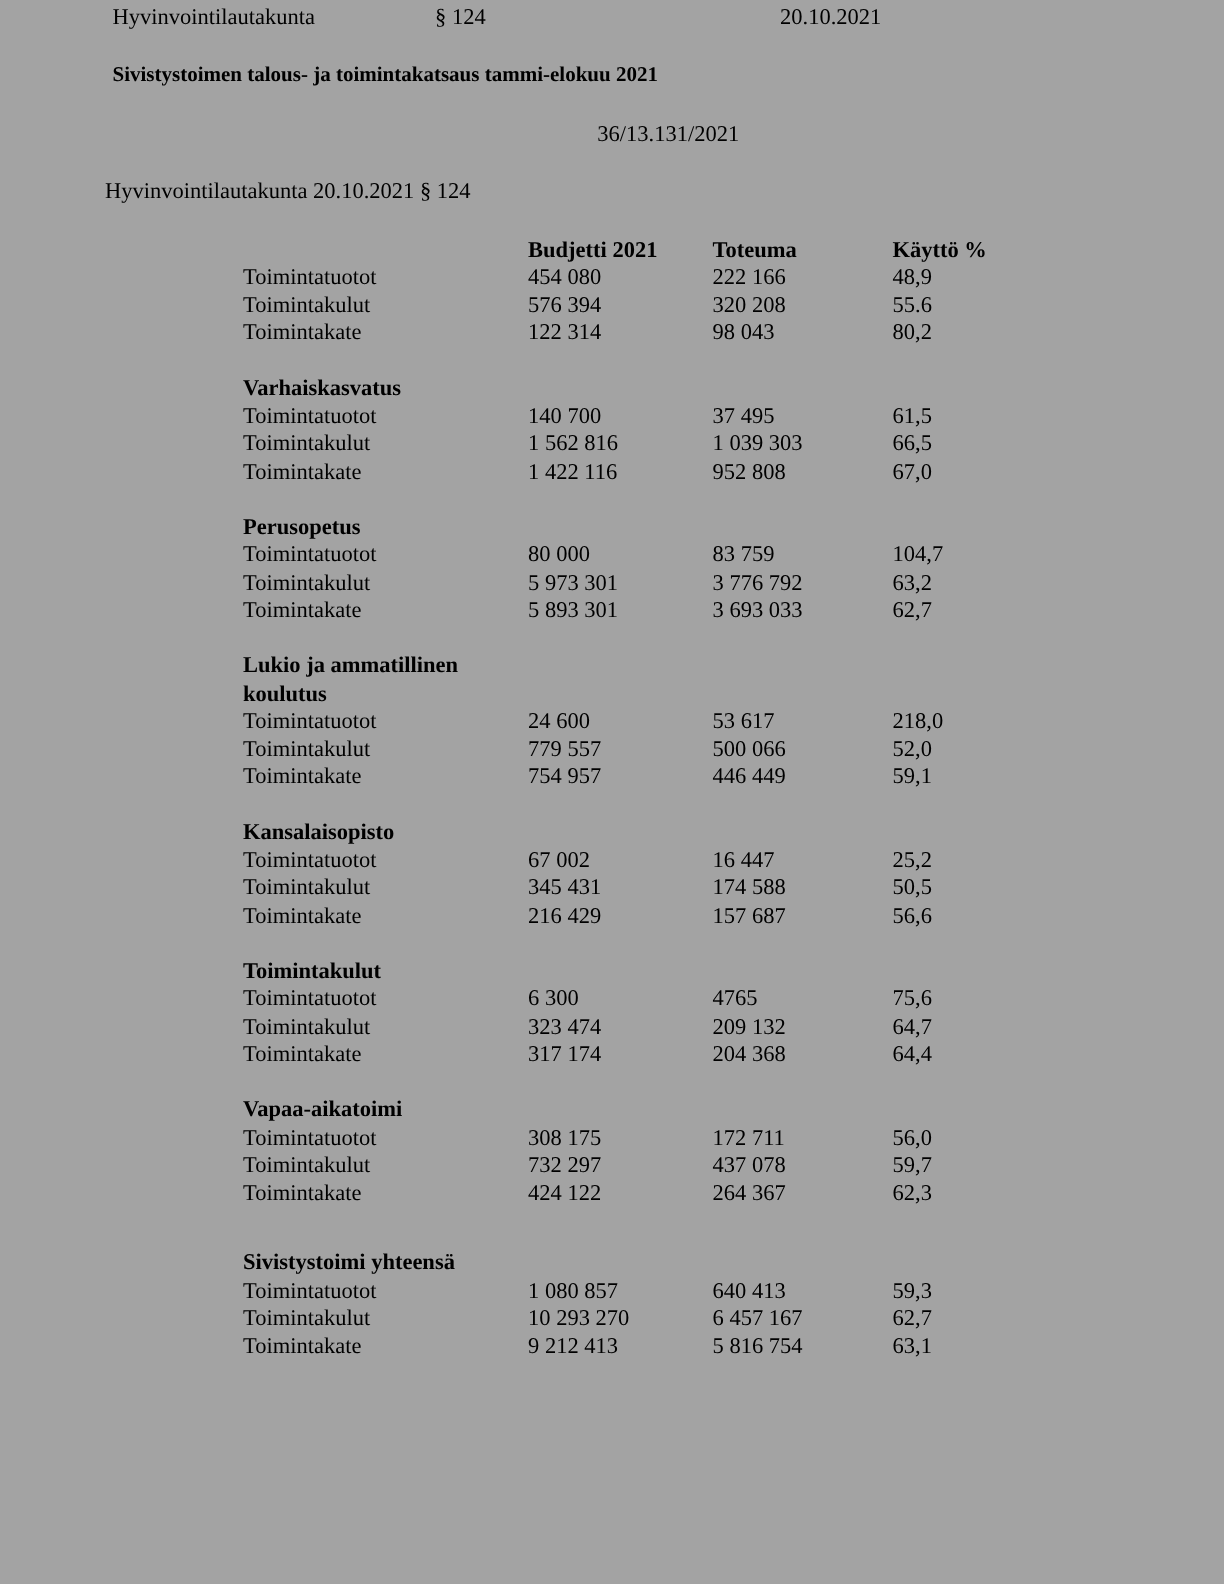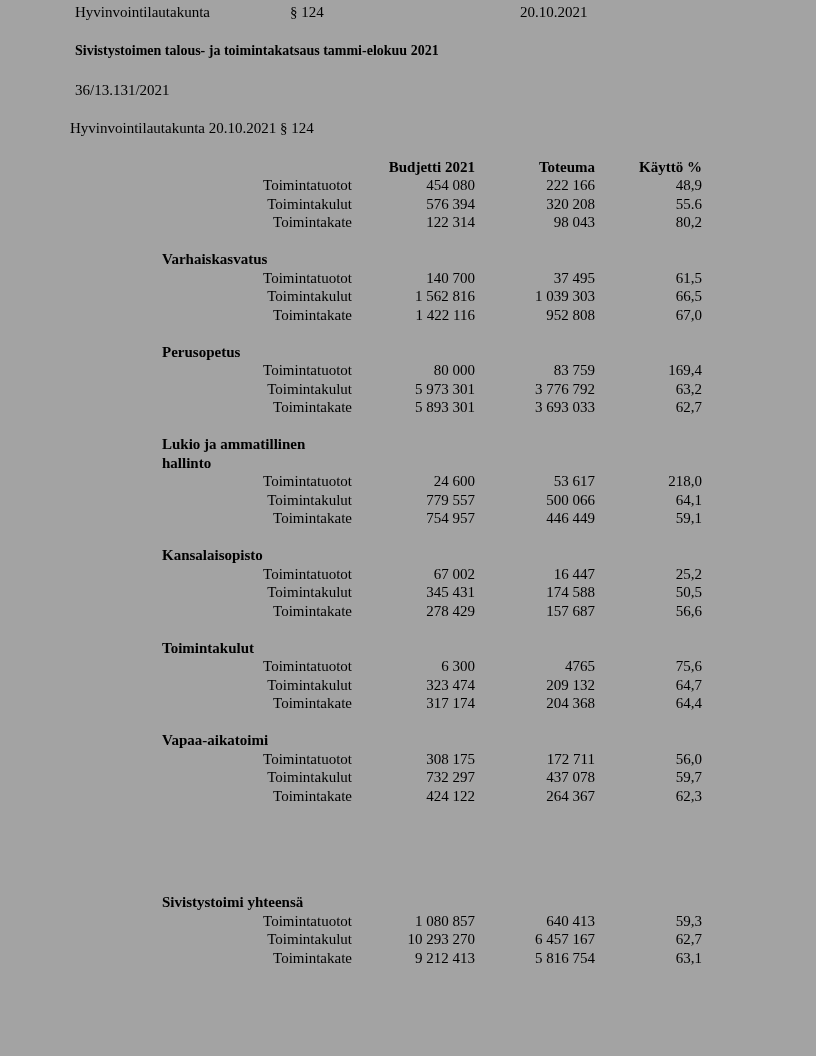--- a/index.html
+++ b/index.html
@@ -22,48 +22,48 @@
   }
   .doc-top .committee { width: 215px; }
   .doc-top .mark { width: 230px; }
 
   .doc-title {
     margin: 18px 0 0 75px;
     font-size: 14px;
     font-weight: bold;
     line-height: 21px;
   }
-  .case-number { margin: 20px 0 0 75px; }
+  .case-number { margin: 20px 0 0 75px; text-align: center; }
   .decision-line { margin: 20px 0 0 70px; }
 
   .intro {
     margin: 32px 0 0 162px;
     width: 588px;
     line-height: 18.6px;
   }
   .intro .intro-line-1 { word-spacing: 3.5px; }
 
   .budget-table {
     margin: 20px 0 0 162px;
     width: 540px;
     line-height: 18.5px;
   }
-  .t-row { display: flex; text-align: right; }
+  .t-row { display: flex; }
   .t-cell { flex: none; }
   .c0 { width: 190px; }
   .c1 { width: 123px; }
   .c2 { width: 120px; }
   .c3 { flex: 1; }
   .bold { font-weight: bold; }
   .t-heading {
     font-weight: bold;
     max-width: 190px;
   }
   .t-section.gap { margin-top: 18.5px; }
-  .t-section.gap-xl { margin-top: 88px; }
+  .t-section.gap-xl { margin-top: 28px; }
 </style>
 </head>
 <body>
 
 <div class="page">
 
   <div class="doc-top">
     <span class="committee">Hyvinvointilautakunta</span>
     <span class="mark">§ 124</span>
     <span class="date">20.10.2021</span>
@@ -124,48 +124,48 @@
             <div class="t-cell c2">952 808</div>
             <div class="t-cell c3">67,0</div>
           </div>
         </div>
         <div class="t-section gap">
           <div class="t-heading">Perusopetus</div>
           <div class="t-row">
             <div class="t-cell c0">Toimintatuotot</div>
             <div class="t-cell c1">80 000</div>
             <div class="t-cell c2">83 759</div>
-            <div class="t-cell c3">169,4</div>
+            <div class="t-cell c3">104,7</div>
           </div>
           <div class="t-row">
             <div class="t-cell c0">Toimintakulut</div>
             <div class="t-cell c1">5 973 301</div>
             <div class="t-cell c2">3 776 792</div>
             <div class="t-cell c3">63,2</div>
           </div>
           <div class="t-row">
             <div class="t-cell c0">Toimintakate</div>
             <div class="t-cell c1">5 893 301</div>
             <div class="t-cell c2">3 693 033</div>
             <div class="t-cell c3">62,7</div>
           </div>
         </div>
         <div class="t-section gap">
-          <div class="t-heading">Lukio ja ammatillinen hallinto</div>
+          <div class="t-heading">Lukio ja ammatillinen koulutus</div>
           <div class="t-row">
             <div class="t-cell c0">Toimintatuotot</div>
             <div class="t-cell c1">24 600</div>
             <div class="t-cell c2">53 617</div>
             <div class="t-cell c3">218,0</div>
           </div>
           <div class="t-row">
             <div class="t-cell c0">Toimintakulut</div>
             <div class="t-cell c1">779 557</div>
             <div class="t-cell c2">500 066</div>
-            <div class="t-cell c3">64,1</div>
+            <div class="t-cell c3">52,0</div>
           </div>
           <div class="t-row">
             <div class="t-cell c0">Toimintakate</div>
             <div class="t-cell c1">754 957</div>
             <div class="t-cell c2">446 449</div>
             <div class="t-cell c3">59,1</div>
           </div>
         </div>
         <div class="t-section gap">
           <div class="t-heading">Kansalaisopisto</div>
@@ -176,21 +176,21 @@
             <div class="t-cell c3">25,2</div>
           </div>
           <div class="t-row">
             <div class="t-cell c0">Toimintakulut</div>
             <div class="t-cell c1">345 431</div>
             <div class="t-cell c2">174 588</div>
             <div class="t-cell c3">50,5</div>
           </div>
           <div class="t-row">
             <div class="t-cell c0">Toimintakate</div>
-            <div class="t-cell c1">278 429</div>
+            <div class="t-cell c1">216 429</div>
             <div class="t-cell c2">157 687</div>
             <div class="t-cell c3">56,6</div>
           </div>
         </div>
         <div class="t-section gap">
           <div class="t-heading">Toimintakulut</div>
           <div class="t-row">
             <div class="t-cell c0">Toimintatuotot</div>
             <div class="t-cell c1">6 300</div>
             <div class="t-cell c2">4765</div>

